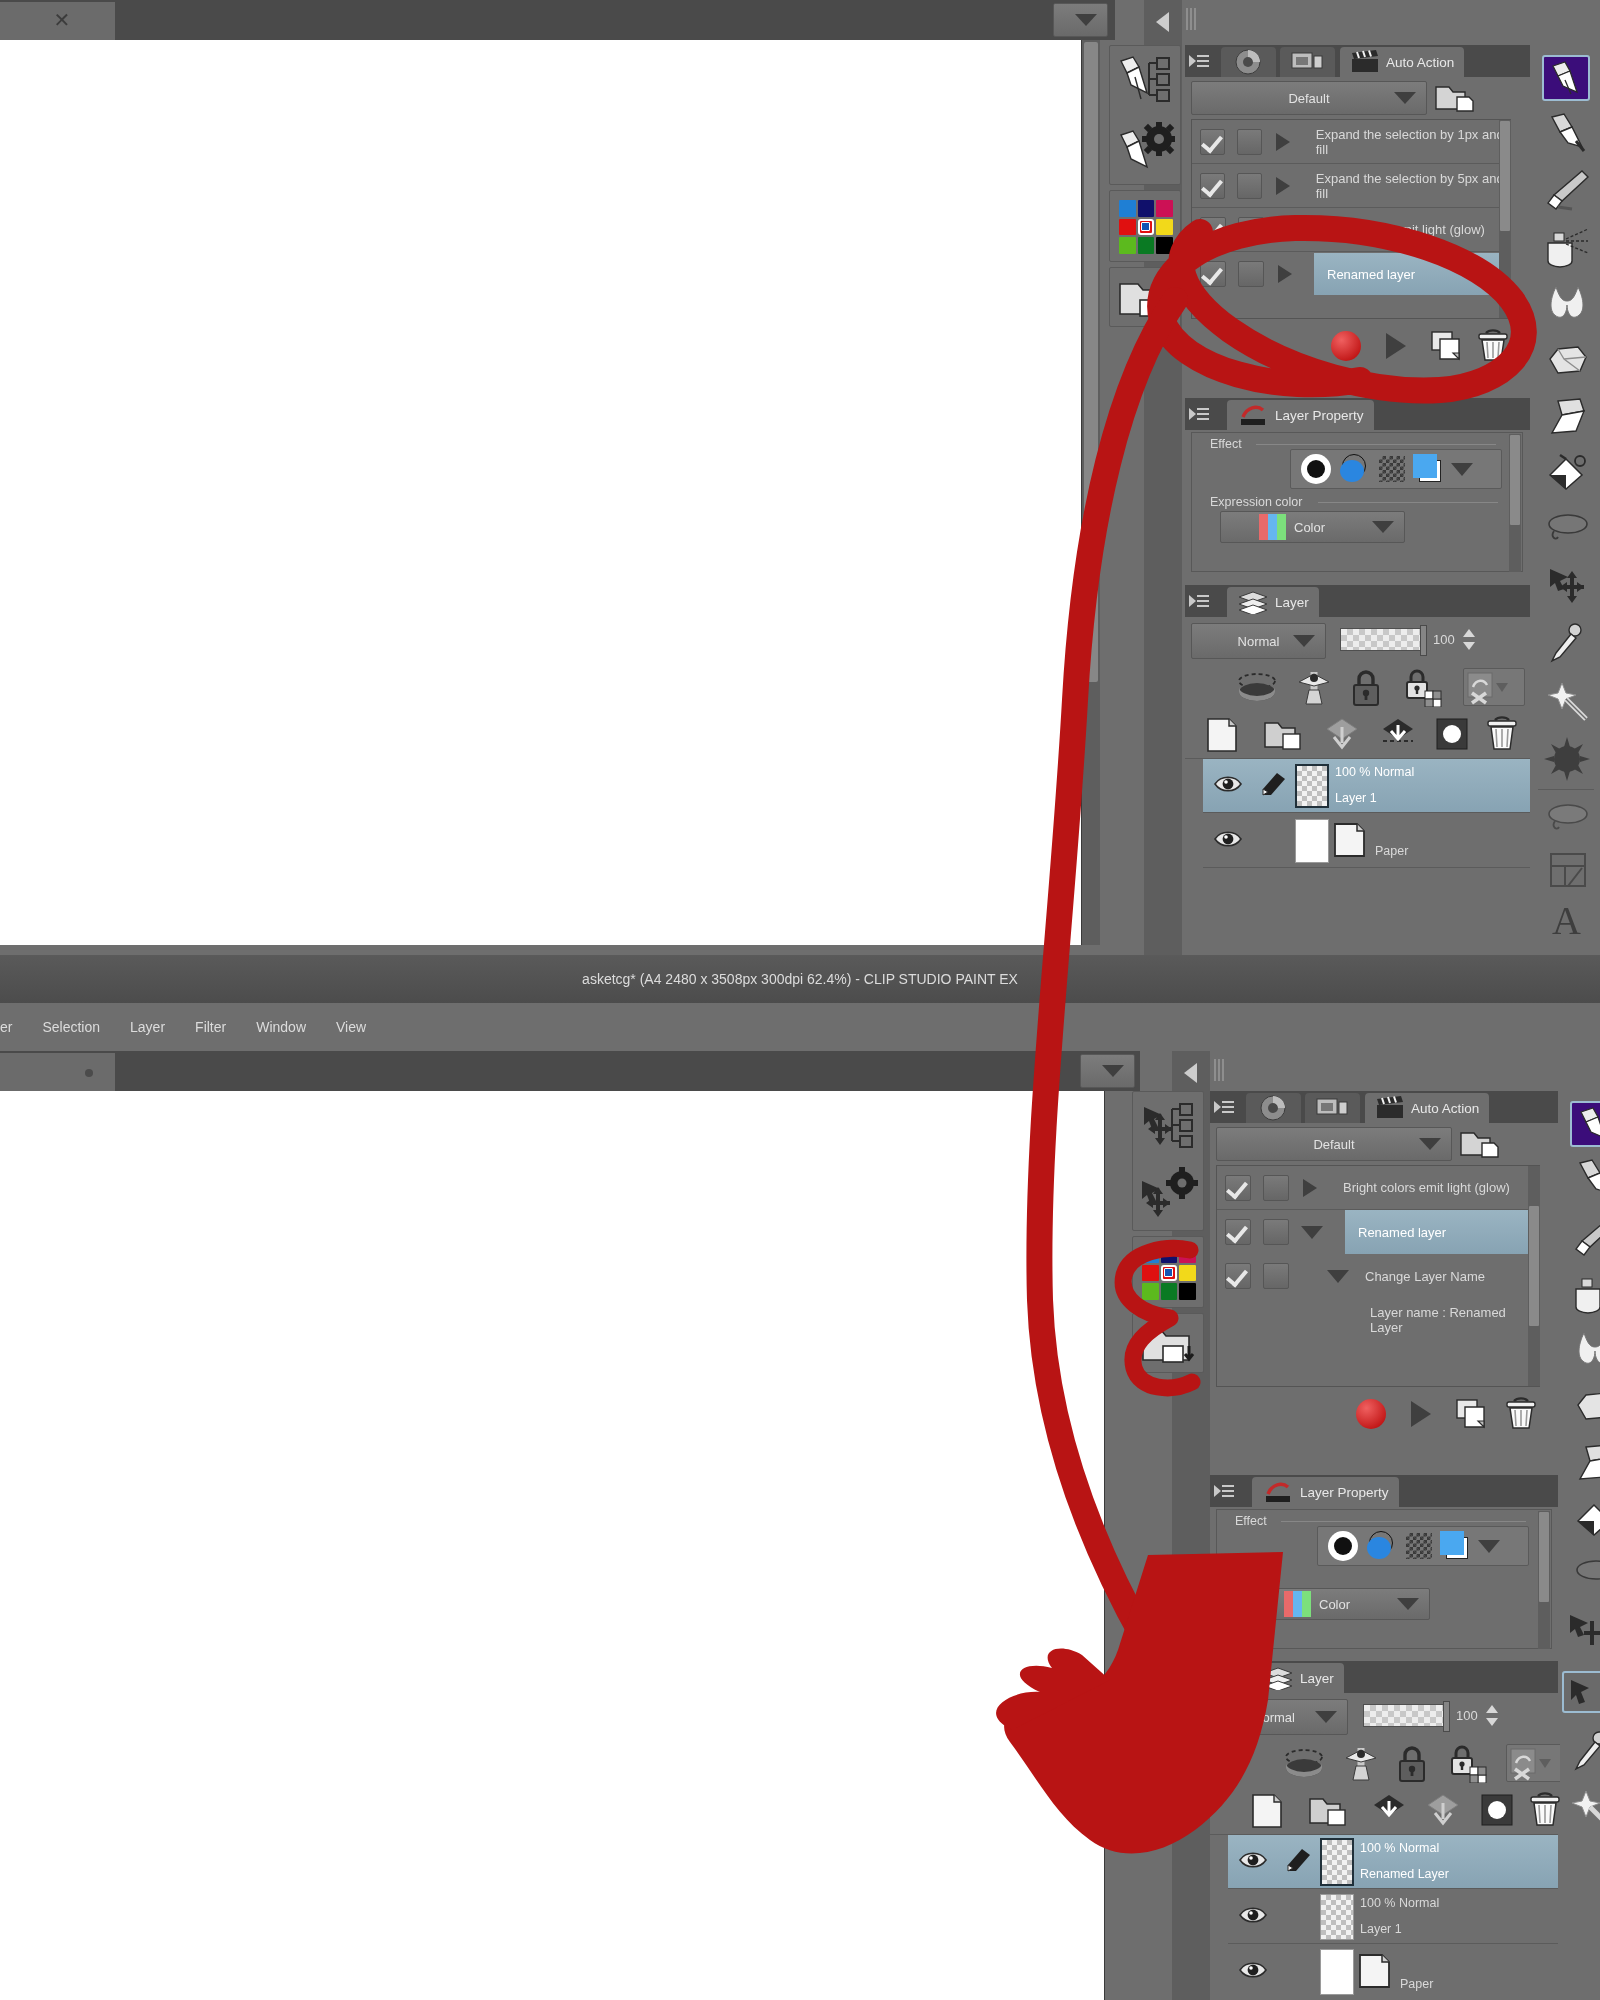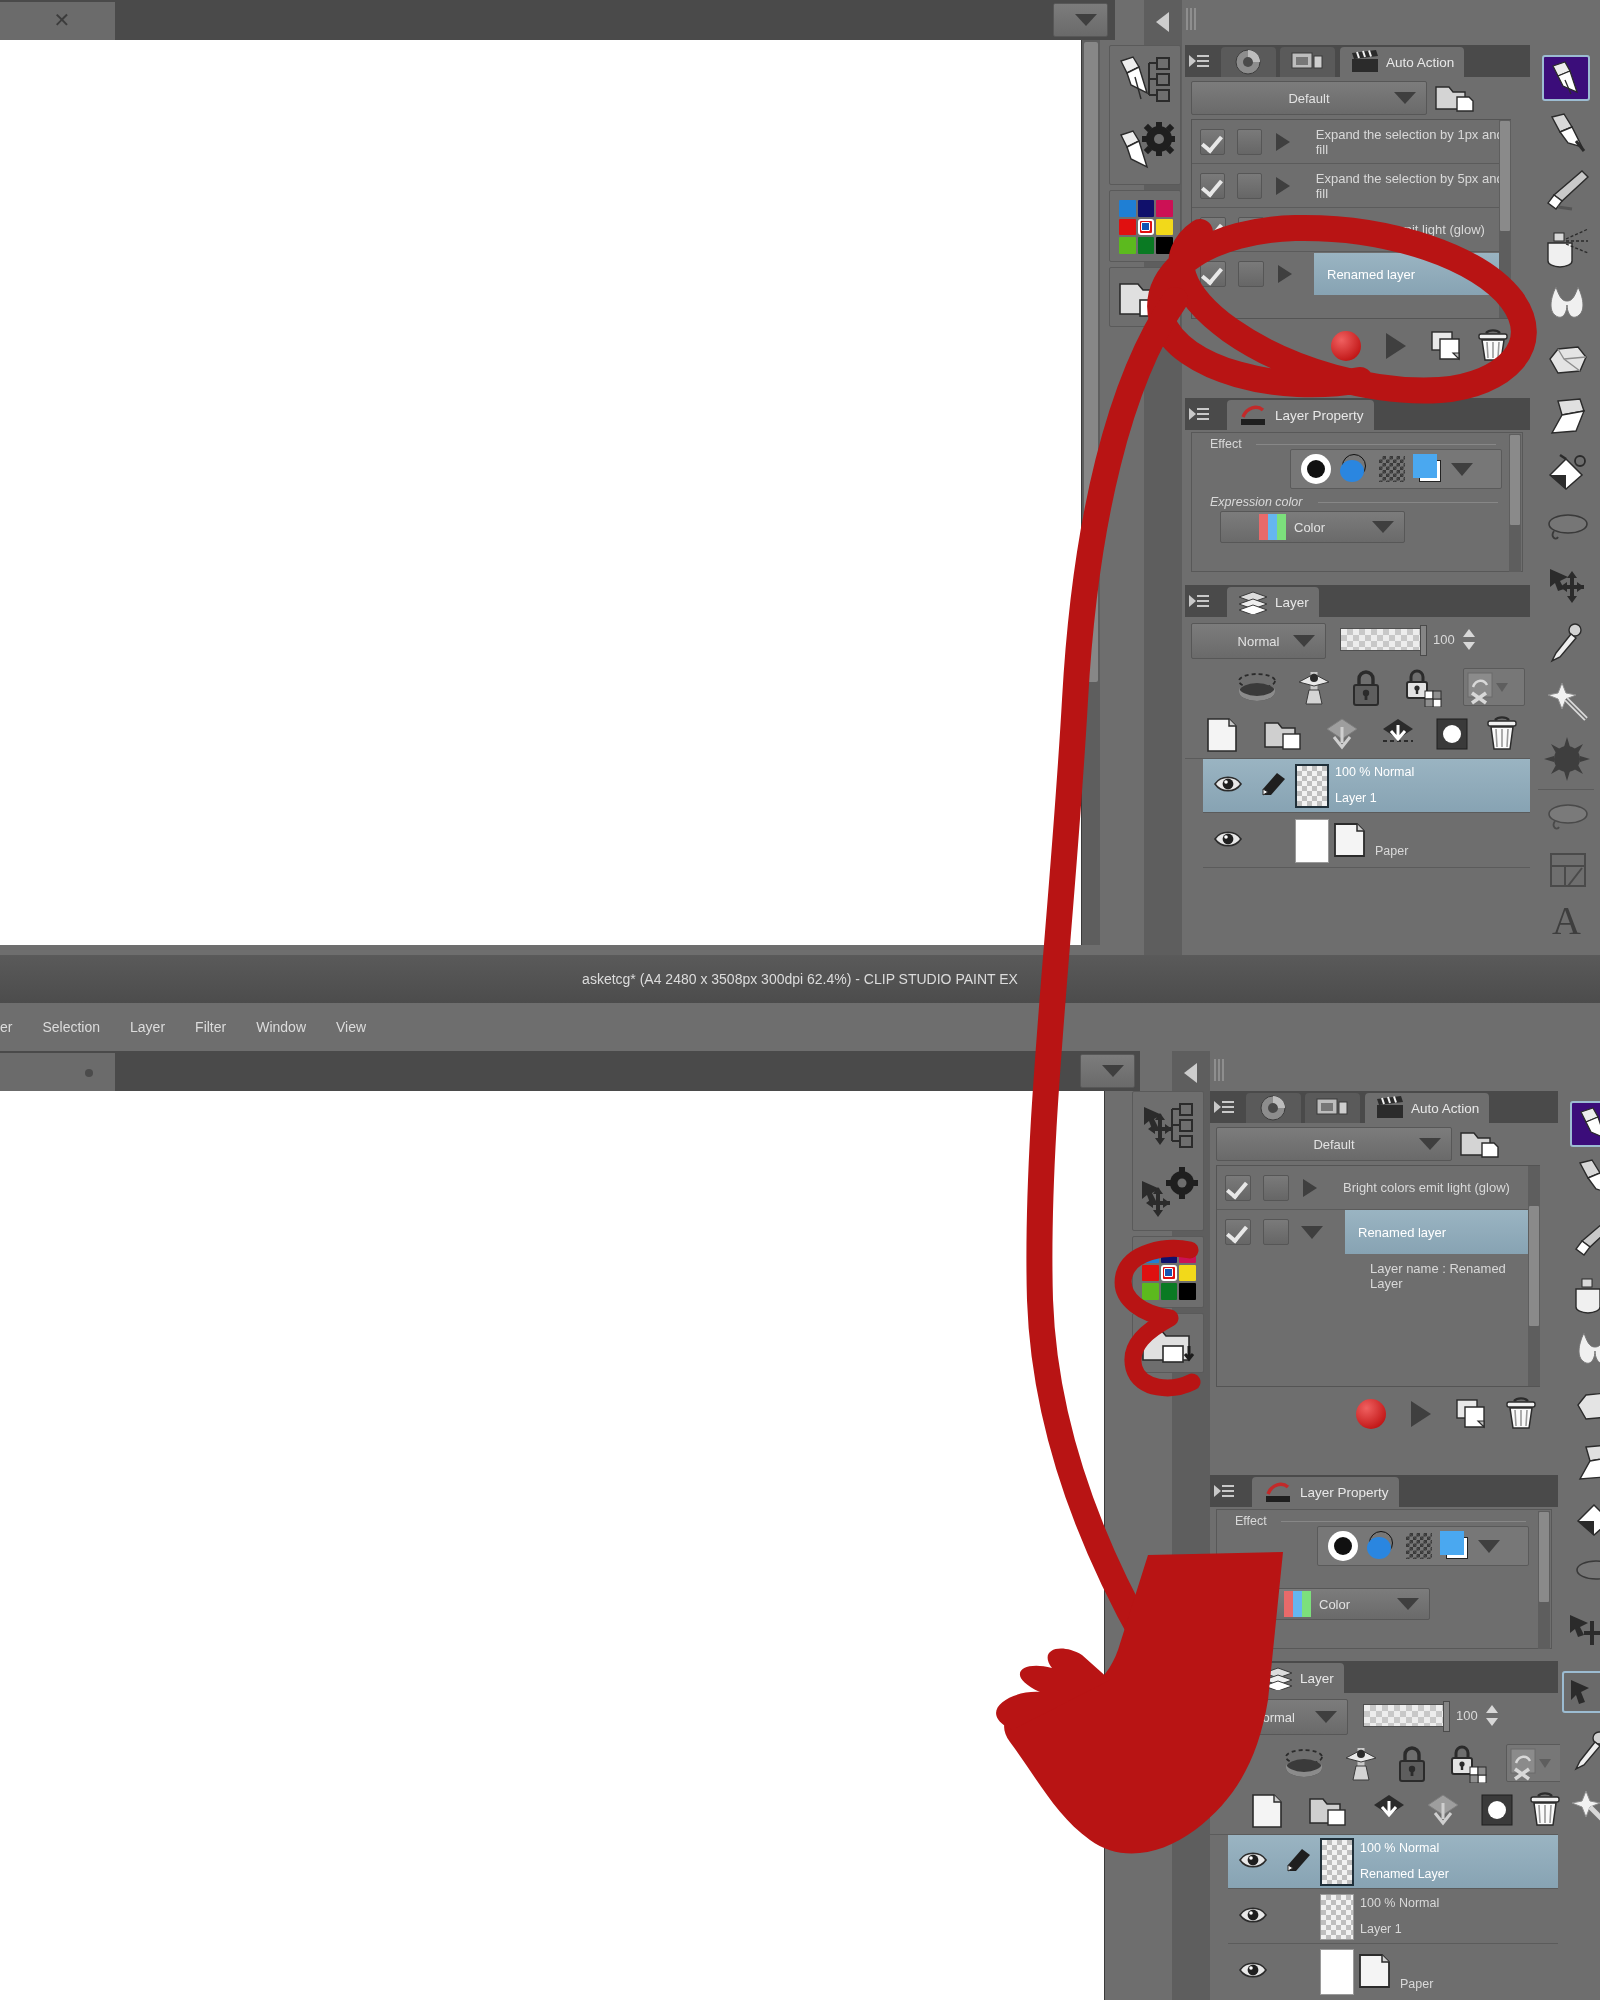--- a/index.html
+++ b/index.html
@@ -314,21 +314,21 @@
           <div style="position:absolute;left:1px;top:6px;width:24px;height:22px;border-radius:50%;background:#2a86e0;"></div>
         </div>
         <div class="checker" style="margin-left:8px;width:26px;height:26px;background-image:linear-gradient(45deg,#3a3a3a 25%,transparent 25%,transparent 75%,#3a3a3a 75%),linear-gradient(45deg,#3a3a3a 25%,transparent 25%,transparent 75%,#3a3a3a 75%);background-size:7px 7px;background-position:0 0,3.5px 3.5px;background-color:#777;"></div>
         <div style="margin-left:8px;width:32px;height:30px;position:relative;">
           <div style="position:absolute;left:6px;top:6px;width:22px;height:22px;background:#fff;border:1.5px solid #222;"></div>
           <div style="position:absolute;left:0px;top:0px;width:24px;height:24px;background:#4aa8f0;"></div>
         </div>
         <div class="tri-d" style="margin-left:6px;"></div>
       </div>
 
-      <div class="fieldgrp" style="position:absolute;left:6px;top:62px;width:300px;font-style:italic;">
+      <div class="fieldgrp" style="position:absolute;left:6px;top:62px;width:300px;">
         <span class="lbl">Expression color</span>
         <div class="hr-line" style="margin-left:120px;width:180px;position:absolute;top:7px;"></div>
       </div>
       <div class="dd" style="position:absolute;left:28px;top:78px;width:185px;height:32px;justify-content:flex-start;">
         <div style="margin-left:38px;display:flex;height:26px;">
           <div style="width:9px;background:#e86a6a;"></div>
             <div style="width:9px;background:#65b6f0;"></div>
             <div style="width:9px;background:#7ce07c;"></div>
         </div>
         <span style="margin-left:8px;">Color</span>
@@ -764,20 +764,26 @@
       <div style="height:44px;display:flex;align-items:center;position:relative;">
         <div class="chk on" style="width:26px;height:26px;margin-left:8px;"></div>
         <div class="sqr" style="width:26px;height:26px;margin-left:12px;"></div>
         <div class="tri-d" style="margin-left:12px;"></div>
         <div class="sel-row" style="position:absolute;left:128px;width:186px;height:44px;display:flex;align-items:center;">
           <span class="sel-lbl" style="margin-left:13px;font-size:13px;">Renamed layer</span>
         </div>
       </div>
 
 
+      <div style="height:44px;display:flex;align-items:center;">
+        <div class="chk on" style="width:26px;height:26px;margin-left:8px;"></div>
+        <div class="sqr" style="width:26px;height:26px;margin-left:12px;"></div>
+        <div class="tri-d" style="margin-left:38px;"></div>
+        <span style="margin-left:16px;font-size:13px;">Change Layer Name</span>
+      </div>
 
       <div style="height:44px;display:flex;align-items:center;">
         <span style="margin-left:153px;font-size:13px;">Layer name : Renamed Layer</span>
       </div>
     </div>
     <div class="scroll-v" style="position:absolute;left:318px;top:75px;height:220px;">
       <div class="scroll-thumb" style="height:120px;margin-top:40px;"></div>
     </div>
 
     <div style="position:absolute;left:6px;top:300px;width:324px;height:48px;">

